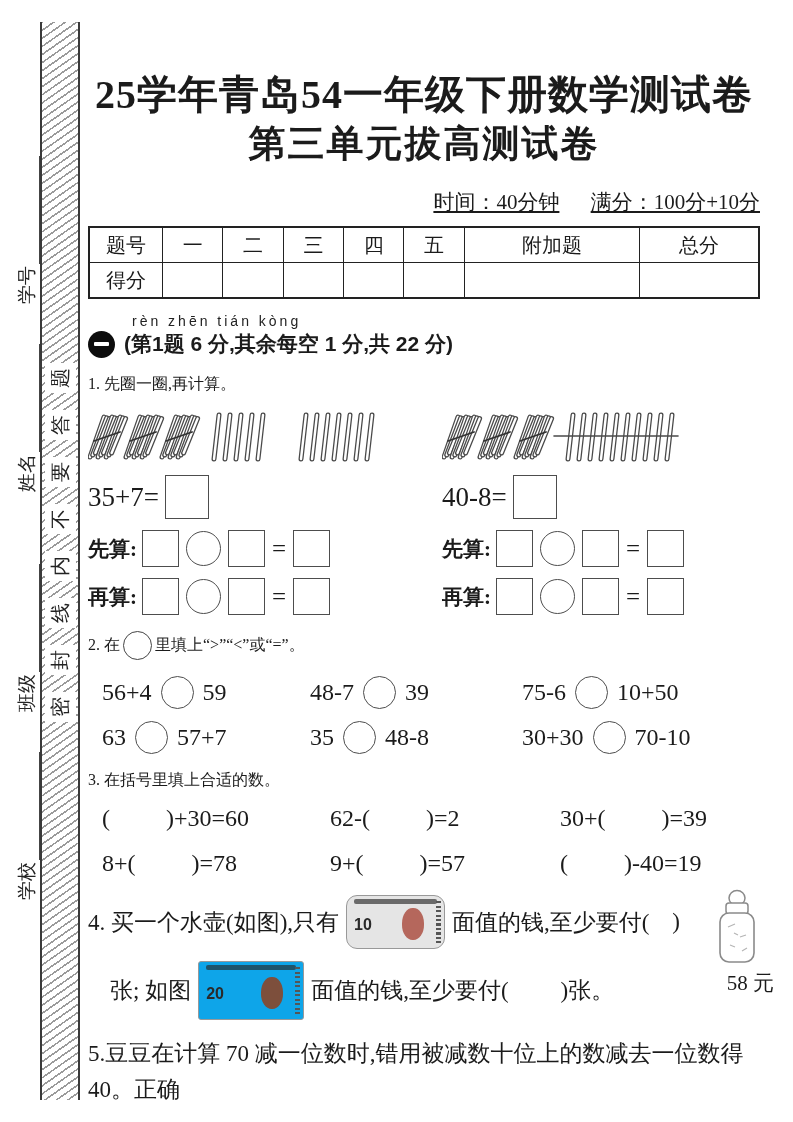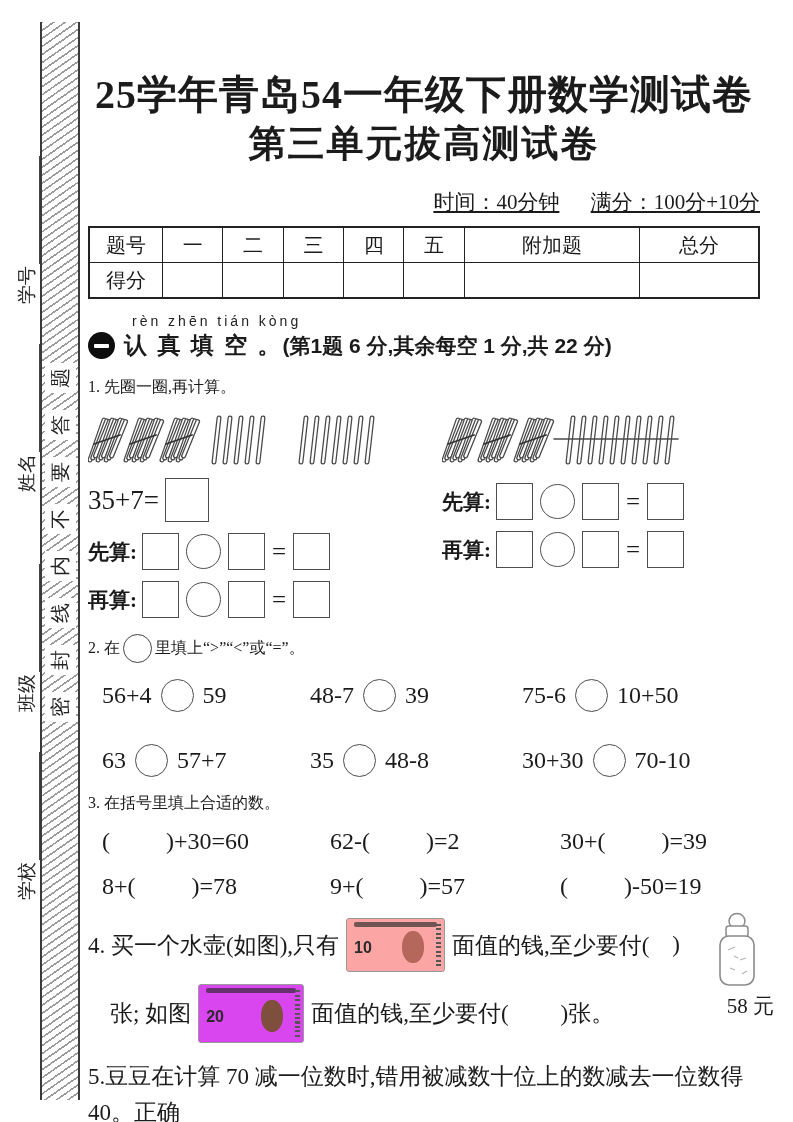--- a/index.html
+++ b/index.html
@@ -51,44 +51,44 @@
   .sticks{display:block;height:64px;}
   .eq-row{display:flex;align-items:center;font-size:27px;margin-top:6px;}
   .ans-box{display:inline-block;width:42px;height:42px;border:1.6px solid #4d4d4d;background:#fff;margin-left:6px;flex:none;}
   .calc-row{display:flex;align-items:center;margin-top:11px;font-size:21px;}
   .calc-label{font-weight:bold;margin-right:5px;white-space:nowrap;}
   .sm-box{display:inline-block;width:35px;height:35px;border:1.5px solid #4d4d4d;background:#fff;flex:none;}
   .op-circle{display:inline-block;width:33px;height:33px;border:1.4px solid #4d4d4d;border-radius:50%;background:#fff;margin:0 7px;flex:none;}
   .calc-eq{font-size:25px;margin:0 7px;}
 
   
-  .q2-grid{display:grid;grid-template-columns:208px 212px 1fr;row-gap:32px;margin:16px 0 0 14px;font-size:24px;}
+  .q2-grid{display:grid;grid-template-columns:208px 212px 1fr;row-gap:12px;margin:16px 0 0 14px;font-size:24px;}
   .cmp{display:flex;align-items:center;}
   .cmp-circle{display:inline-block;width:31px;height:31px;border:1.4px solid #4d4d4d;border-radius:50%;background:#fff;margin:0 9px;flex:none;}
 
   
   .q3-grid{display:grid;grid-template-columns:228px 230px 1fr;row-gap:18px;margin:14px 0 0 14px;font-size:24px;}
   .fill{display:flex;align-items:center;white-space:nowrap;}
   .paren-gap{display:inline-block;width:56px;}
 
   
   .q4{position:relative;margin-top:18px;font-size:23px;padding-right:80px;}
   .q4 p{margin:0 0 6px 0;display:flex;align-items:center;flex-wrap:nowrap;white-space:nowrap;}
   .q4 p.l2{margin-top:12px;margin-left:22px;}
   .gap-sm{display:inline-block;width:52px;}
   .banknote{display:inline-block;position:relative;vertical-align:middle;margin:0 7px;border:1px solid #999;border-radius:3px;flex:none;}
   .banknote .strip{position:absolute;top:3px;left:7px;right:7px;height:5px;background:rgba(40,40,40,.65);border-radius:2px;}
   .banknote .denom{position:absolute;left:7px;top:55%;transform:translateY(-50%);
                    font-family:"Liberation Sans",sans-serif;font-weight:bold;font-size:16px;color:#2a2a2a;}
   .banknote .portrait{position:absolute;right:20px;top:54%;transform:translateY(-50%);width:22px;height:32px;border-radius:48%;}
   .banknote .serial{position:absolute;right:3px;top:5px;bottom:5px;width:5px;
                     background:repeating-linear-gradient(#555 0 2px,transparent 2px 4.5px);}
-  .note-10{width:97px;height:52px;background:#fca5a5;}
+  .note-10{width:97px;height:52px;background:#e5e5e5;border-radius:11px;}
   .note-10 .portrait{background:#b5675c;}
-  .note-20{width:104px;height:57px;background:#d946ef;}
+  .note-20{width:104px;height:57px;background:#0ea5e9;}
   .note-20 .portrait{background:#7d4f3c;}
   .bottle-fig{position:absolute;right:-14px;top:-8px;width:74px;text-align:center;font-size:21px;line-height:1;}
   .bottle-fig .price{display:block;margin-top:2px;text-align:right;}
 
   
   .q5{margin-top:16px;font-size:23px;line-height:1.55;}
 </style>
 </head>
 <body>
 
@@ -159,21 +159,20 @@
       </tr>
     </tbody>
       </table>
 
     <div class="sec">
       <div class="sec-pinyin">rèn zhēn tián kòng</div>
       <div class="sec-line">
         <span class="sec-icon">
             <i></i>
           </span>
-        <span class="sec-title">认 真 填 空 。</span>
         <span class="sec-note">(第1题 6 分,其余每空 1 分,共 22 分)</span>
       </div>
     </div>
 
     <div class="q-head">1. 先圈一圈,再计算。</div>
     <div class="q1-cols">
       <div class="q1-col">
         <div class="sticks"><svg width="336" height="64">
               <line x1="2" y1="52" x2="16" y2="12" stroke="#4a4a4a" stroke-width="5" stroke-linecap="round"></line>
               <line x1="2" y1="52" x2="16" y2="12" stroke="#fff" stroke-width="2.4" stroke-linecap="round"></line>
@@ -352,20 +351,24 @@
               <line x1="192" y1="54" x2="197" y2="10" stroke="#4a4a4a" stroke-width="5" stroke-linecap="round"></line>
               <line x1="192" y1="54" x2="197" y2="10" stroke="#fff" stroke-width="2.4" stroke-linecap="round"></line>
               <line x1="203" y1="54" x2="208" y2="10" stroke="#4a4a4a" stroke-width="5" stroke-linecap="round"></line>
               <line x1="203" y1="54" x2="208" y2="10" stroke="#fff" stroke-width="2.4" stroke-linecap="round"></line>
               <line x1="214" y1="54" x2="219" y2="10" stroke="#4a4a4a" stroke-width="5" stroke-linecap="round"></line>
               <line x1="214" y1="54" x2="219" y2="10" stroke="#fff" stroke-width="2.4" stroke-linecap="round"></line>
               <line x1="225" y1="54" x2="230" y2="10" stroke="#4a4a4a" stroke-width="5" stroke-linecap="round"></line>
               <line x1="225" y1="54" x2="230" y2="10" stroke="#fff" stroke-width="2.4" stroke-linecap="round"></line>
               <line x1="112" y1="31" x2="236" y2="31" stroke="#4a4a4a" stroke-width="1.6" stroke-linecap="round"></line>
             </svg></div>
+        <div class="eq-row">
+          <span>40-8=</span>
+          <span class="ans-box"></span>
+        </div>
         <div class="calc-row">
           <span class="calc-label">先算:</span>
           <span class="sm-box"></span>
           <span class="op-circle"></span>
           <span class="sm-box"></span>
           <span class="calc-eq">=</span>
           <span class="sm-box"></span>
         </div>
         <div class="calc-row">
           <span class="calc-label">再算:</span>
@@ -439,21 +442,21 @@
           <span>)=78</span>
         </span>
       <span class="fill">
           <span>9+(</span>
           <span class="paren-gap"></span>
           <span>)=57</span>
         </span>
       <span class="fill">
           <span>(</span>
           <span class="paren-gap"></span>
-          <span>)-50=19</span>
+          <span>)-40=19</span>
         </span>
     </div>
 
     <div class="q4">
       <p>
         <span>4. 买一个水壶(如图),只有</span>
         <span class="banknote note-10">
           <span class="strip"></span>
           <span class="denom">10</span>
           <span class="portrait"></span>

